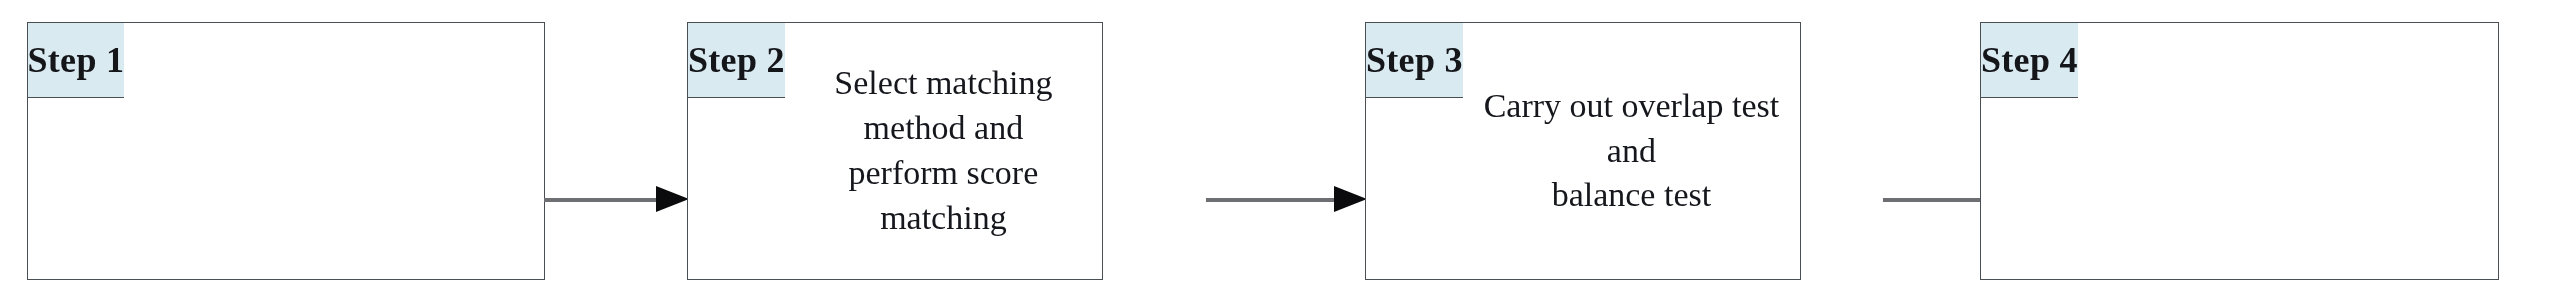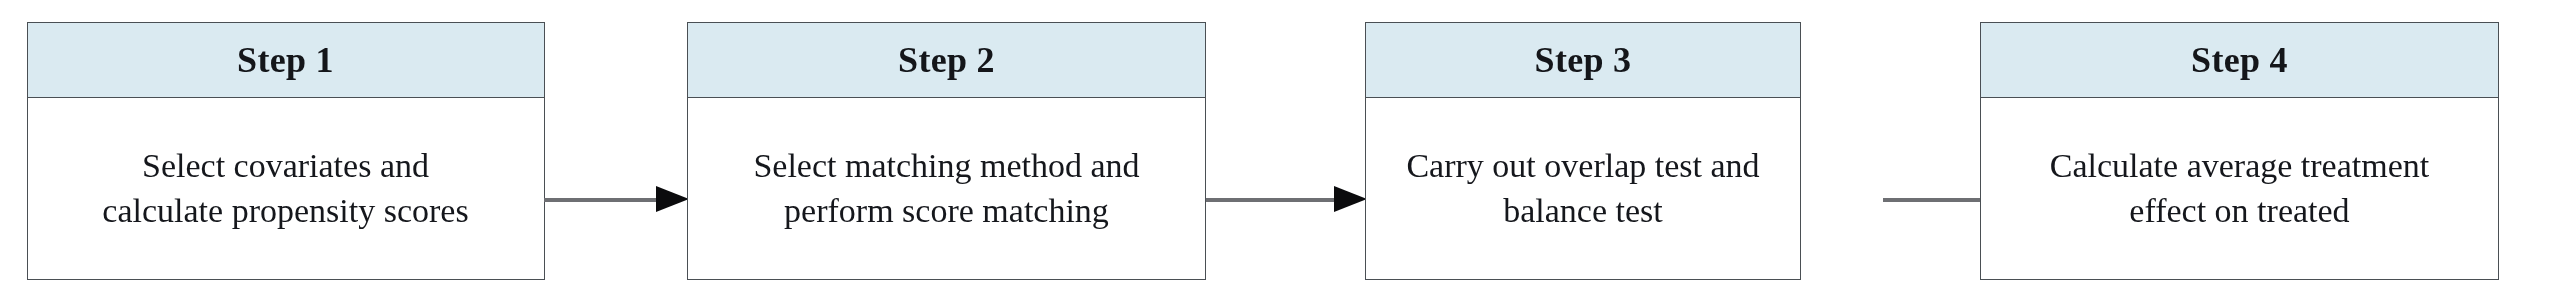--- a/index.html
+++ b/index.html
@@ -27,24 +27,24 @@
 
   
   .step-box {
     position: absolute;
     top: 22px;
     height: 258px;
     box-sizing: border-box;
     background: #ffffff;
     border: 1.8px solid #4a4f54;
     display: flex;
-    flex-direction: column;
+    flex-direction: row;
   }
   .step-box.b1 { left: 26.5px;   width: 518px; }
-  .step-box.b2 { left: 687px; width: 519px; }
+  .step-box.b2 { left: 687px; width: 416px; }
   .step-box.b3 { left: 1365px; width: 436px; }
   .step-box.b4 { left: 1980px; width: 519px; }
 
   .step-header {
     height: 74px;
     flex: 0 0 74px;
     background: #daeaf1;
     border-bottom: 1.8px solid #4a4f54;
     display: flex;
     align-items: center;
@@ -108,24 +108,20 @@
 </head>
 <body>
 
 <div id="canvas">
   <div class="flow-row">
 
     <div class="step-box b1">
       <div class="step-header">
         <div class="step-header-title">Step 1</div>
       </div>
-      <div class="step-body">
-        <div class="step-body-text">Select covariates and
-calculate propensity scores</div>
-      </div>
     </div>
 
     <div class="connector c1">
       <div class="connector-line"></div>
       <div class="connector-head"></div>
     </div>
 
     <div class="step-box b2">
       <div class="step-header">
         <div class="step-header-title">Step 2</div>
@@ -153,21 +149,17 @@
 
     <div class="connector c3">
       <div class="connector-line"></div>
       <div class="connector-head"></div>
     </div>
 
     <div class="step-box b4">
       <div class="step-header">
         <div class="step-header-title">Step 4</div>
       </div>
-      <div class="step-body">
-        <div class="step-body-text">Calculate average treatment
-effect on treated</div>
-      </div>
     </div>
 
   </div>
 </div>
 
 
 </body></html>

